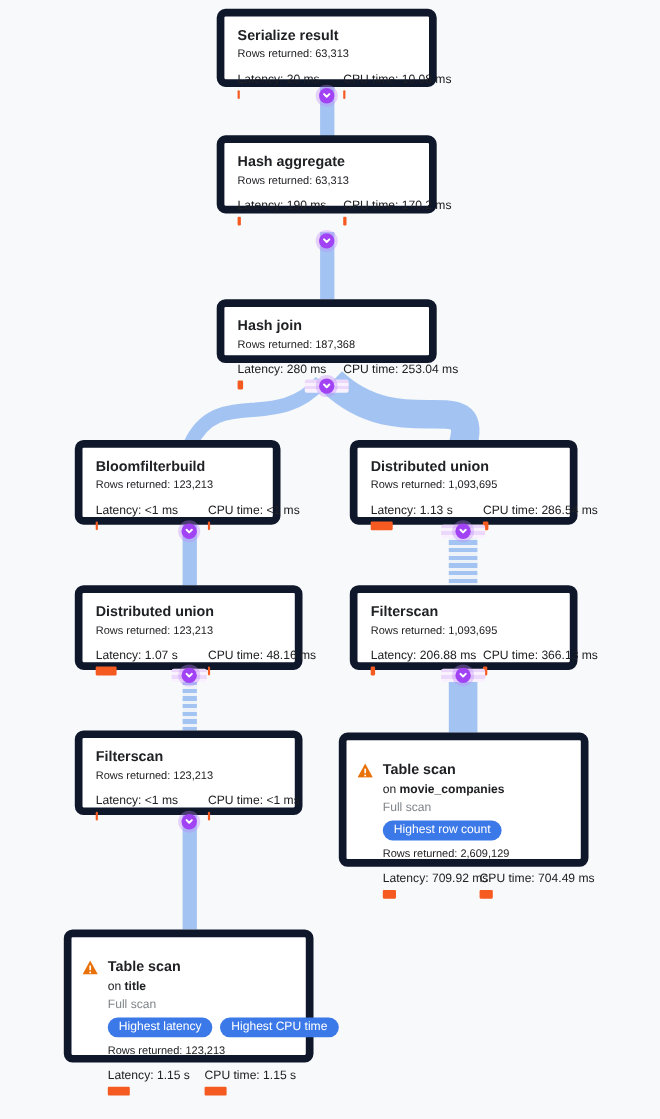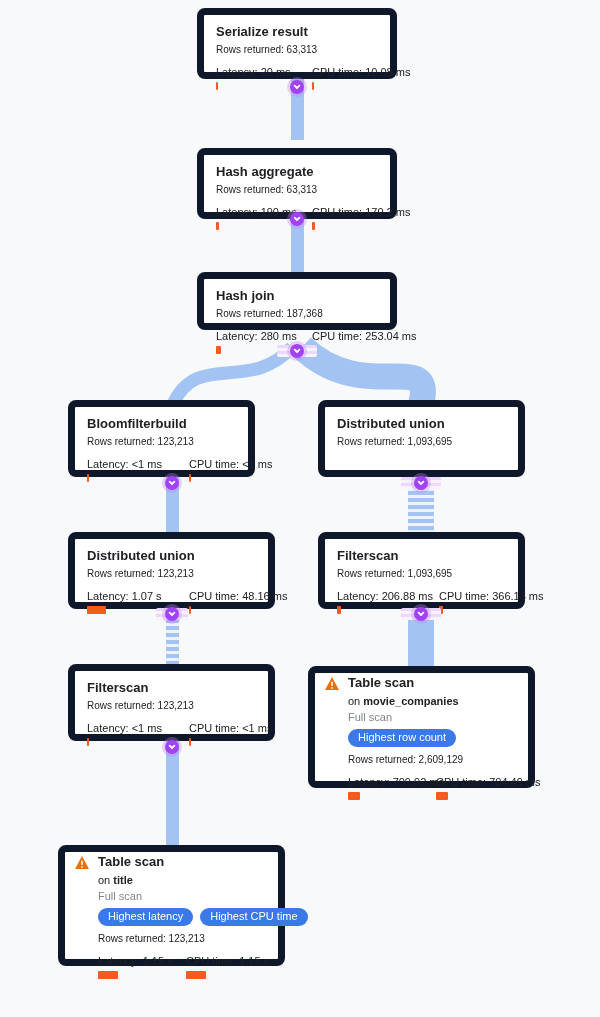--- a/index.html
+++ b/index.html
@@ -35,36 +35,36 @@
   .title{font-size:13px;font-weight:600;line-height:16px;margin-bottom:3px;}
   .rows{font-size:10px;font-weight:500;line-height:14px;}
   .metrics{display:flex;margin-top:9px;}
   .metric{flex:0 0 auto;}
   .metric.m-left{width:96px;}
   .card.mid .metric.m-left{width:102px;}
   .card.scan .metric.m-left{width:88px;}
   .mlabel{font-size:11px;font-weight:500;line-height:13px;white-space:nowrap;}
   .bar{height:8px;background:#f55b21;margin-top:3px;border-radius:1px;}
   
-  .card.scan{padding:2px 10px;}
+  .card.scan{padding:19px 10px;}
   .scan-head{display:flex;align-items:flex-start;}
   .warn{flex:0 0 auto;margin:2px 9px 0 0;line-height:0;}
   .scan-body{flex:1 1 auto;}
   .on-line{font-size:11px;line-height:14px;margin-top:2px;}
   .on-prefix{margin-right:3px;}
   .on-table{font-weight:700;}
   .full-scan{font-size:11px;line-height:14px;color:#80868b;margin-top:2px;}
   .badges{margin-top:5px;margin-bottom:6px;display:flex;gap:7px;}
   .badge{
     background:#3b78e8;color:#ffffff;font-size:11px;font-weight:500;
     line-height:13px;padding:2px 10px 3px;border-radius:10px;white-space:nowrap;
   }
   
   #card-serialize{left:197px;top:8px;width:200px;height:71px;}
-  #card-hashagg{left:197px;top:148px;width:200px;height:71px;}
+  #card-hashagg{left:197px;top:123px;width:200px;height:71px;}
   #card-hashjoin{left:197px;top:272px;width:200px;height:58px;}
   #card-bloom{left:68px;top:400px;width:187px;height:77px;}
   #card-du-right{left:318px;top:400px;width:207px;height:77px;}
   #card-du-left{left:68px;top:532px;width:207px;height:77px;}
   #card-fs-right{left:318px;top:532px;width:207px;height:77px;}
   #card-fs-left{left:68px;top:664px;width:207px;height:77px;}
   #card-ts-right{left:308px;top:666px;width:227px;height:122px;}
   #card-ts-left{left:58px;top:845px;width:227px;height:121px;}
 
   #edge-a{left:291px;top:79px;width:13px;height:61px;}
@@ -161,20 +161,30 @@
     <div class="metric">
         <div class="mlabel">CPU time: &lt;1 ms</div>
         <div class="bar" style="width: 2px;"></div>
       </div>
   </div>
 </div>
 
 <div class="card mid" id="card-du-right">
   <div class="title">Distributed union</div>
   <div class="rows">Rows returned: 1,093,695</div>
+  <div class="metrics">
+    <div class="metric m-left">
+        <div class="mlabel">Latency: 1.13 s</div>
+        <div class="bar" style="width: 20px;"></div>
+      </div>
+    <div class="metric">
+        <div class="mlabel">CPU time: 286.54 ms</div>
+        <div class="bar" style="width: 5px;"></div>
+      </div>
+  </div>
 </div>
 
 <div class="card mid" id="card-du-left">
   <div class="title">Distributed union</div>
   <div class="rows">Rows returned: 123,213</div>
   <div class="metrics">
     <div class="metric m-left">
         <div class="mlabel">Latency: 1.07 s</div>
         <div class="bar" style="width: 19px;"></div>
       </div>

